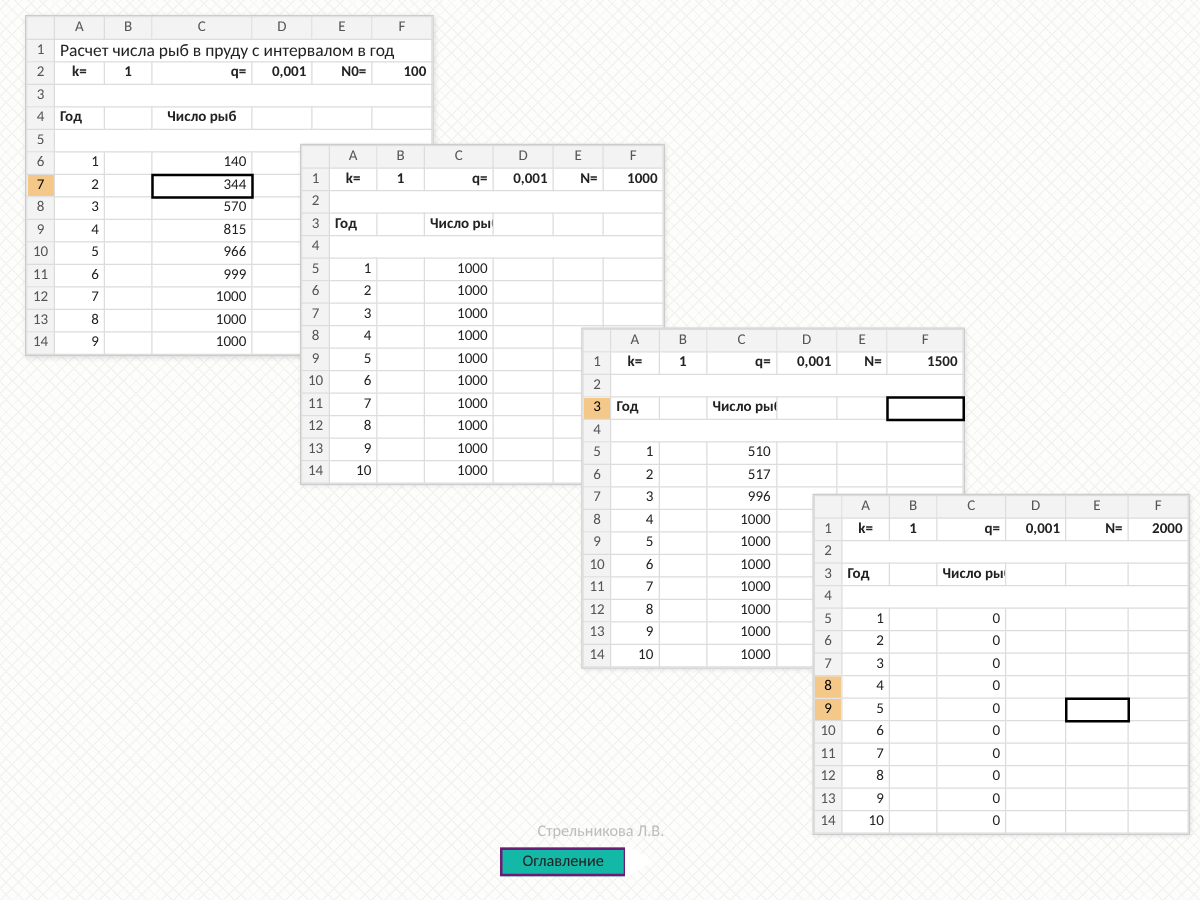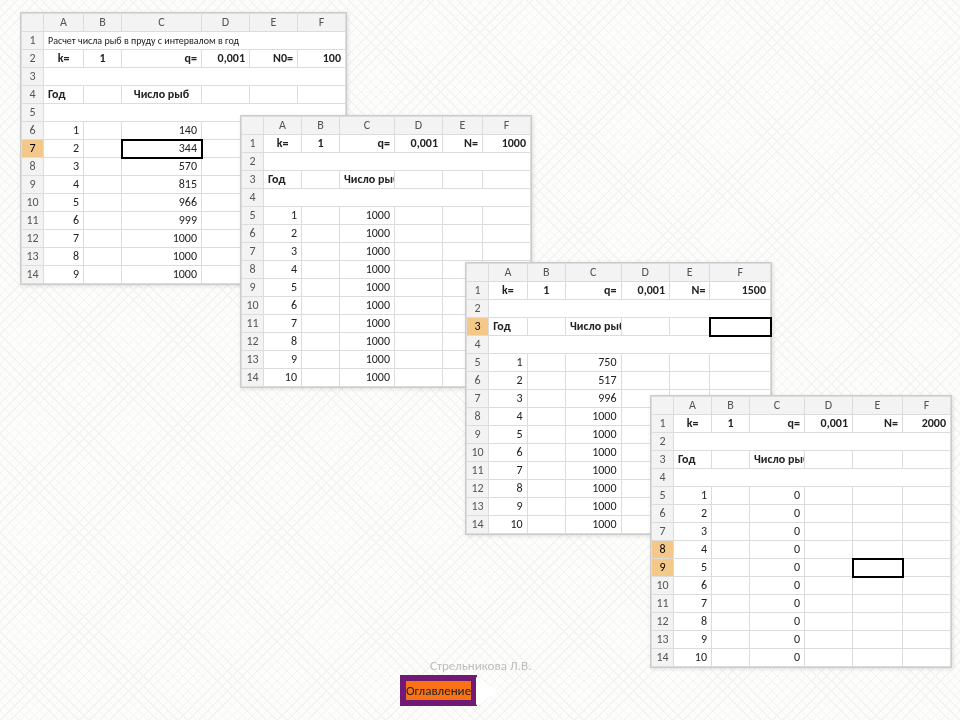--- a/index.html
+++ b/index.html
@@ -15,23 +15,23 @@
   padding:0 4px;box-sizing:border-box;white-space:nowrap;overflow:hidden;}
 .mini .hdr td{background:#f3f3f3;color:#555;text-align:center;font-weight:400;}
 .mini .hdr .corner{background:#f3f3f3;}
 .mini .rh{background:#f3f3f3;color:#555;text-align:center;width:22px;}
 .mini .rhsel{background:#f3c889;color:#000;text-align:center;width:22px;}
 .mini .chsel{background:#f3c889;color:#000;text-align:center;}
 .mini td.n{text-align:right;}
 .mini td.c{text-align:center;}
 .mini td.b{font-weight:700;}
 .sel{outline:2px solid #000;outline-offset:-1px;}
-.title-span{font-size:10px;}
+.title-span{font-size:14px;}
 .toc{position:absolute;left:400px;top:675px;display:flex;align-items:center;}
-.toc .box{border:6px solid #701a75;padding:2px 0;font-size:13px;background:#f97316;}
+.toc .box{border:2px solid #701a75;padding:2px 16px;font-size:13px;background:#14b8a6;}
 .arrowhead{width:0;height:0;border-top:14px solid transparent;
   border-bottom:14px solid transparent;border-left:22px solid #fff;position:relative;
   margin-left:-1px;}
 .arrowhead::before{content:"";position:absolute;left:-24px;top:-16px;width:0;height:0;
   border-top:16px solid transparent;border-bottom:16px solid transparent;
   border-left:24px solid #2b5fb5;z-index:-1;}
 .credit{position:absolute;left:430px;top:658px;color:#bdbdbd;font-size:13px;}
 </style>
 </head>
 <body>
@@ -357,21 +357,21 @@
   <td class="sel"></td>
         </tr>
 <tr>
           <td class="rh">4</td>
           <td colspan="6"></td>
         </tr>
 <tr>
           <td class="rh">5</td>
           <td class="n">1</td>
           <td></td>
-          <td class="n">750</td>
+          <td class="n">510</td>
           <td></td>
           <td></td>
           <td></td>
         </tr>
 <tr>
           <td class="rh">6</td>
           <td class="n">2</td>
           <td></td>
           <td class="n">517</td>
           <td></td>

